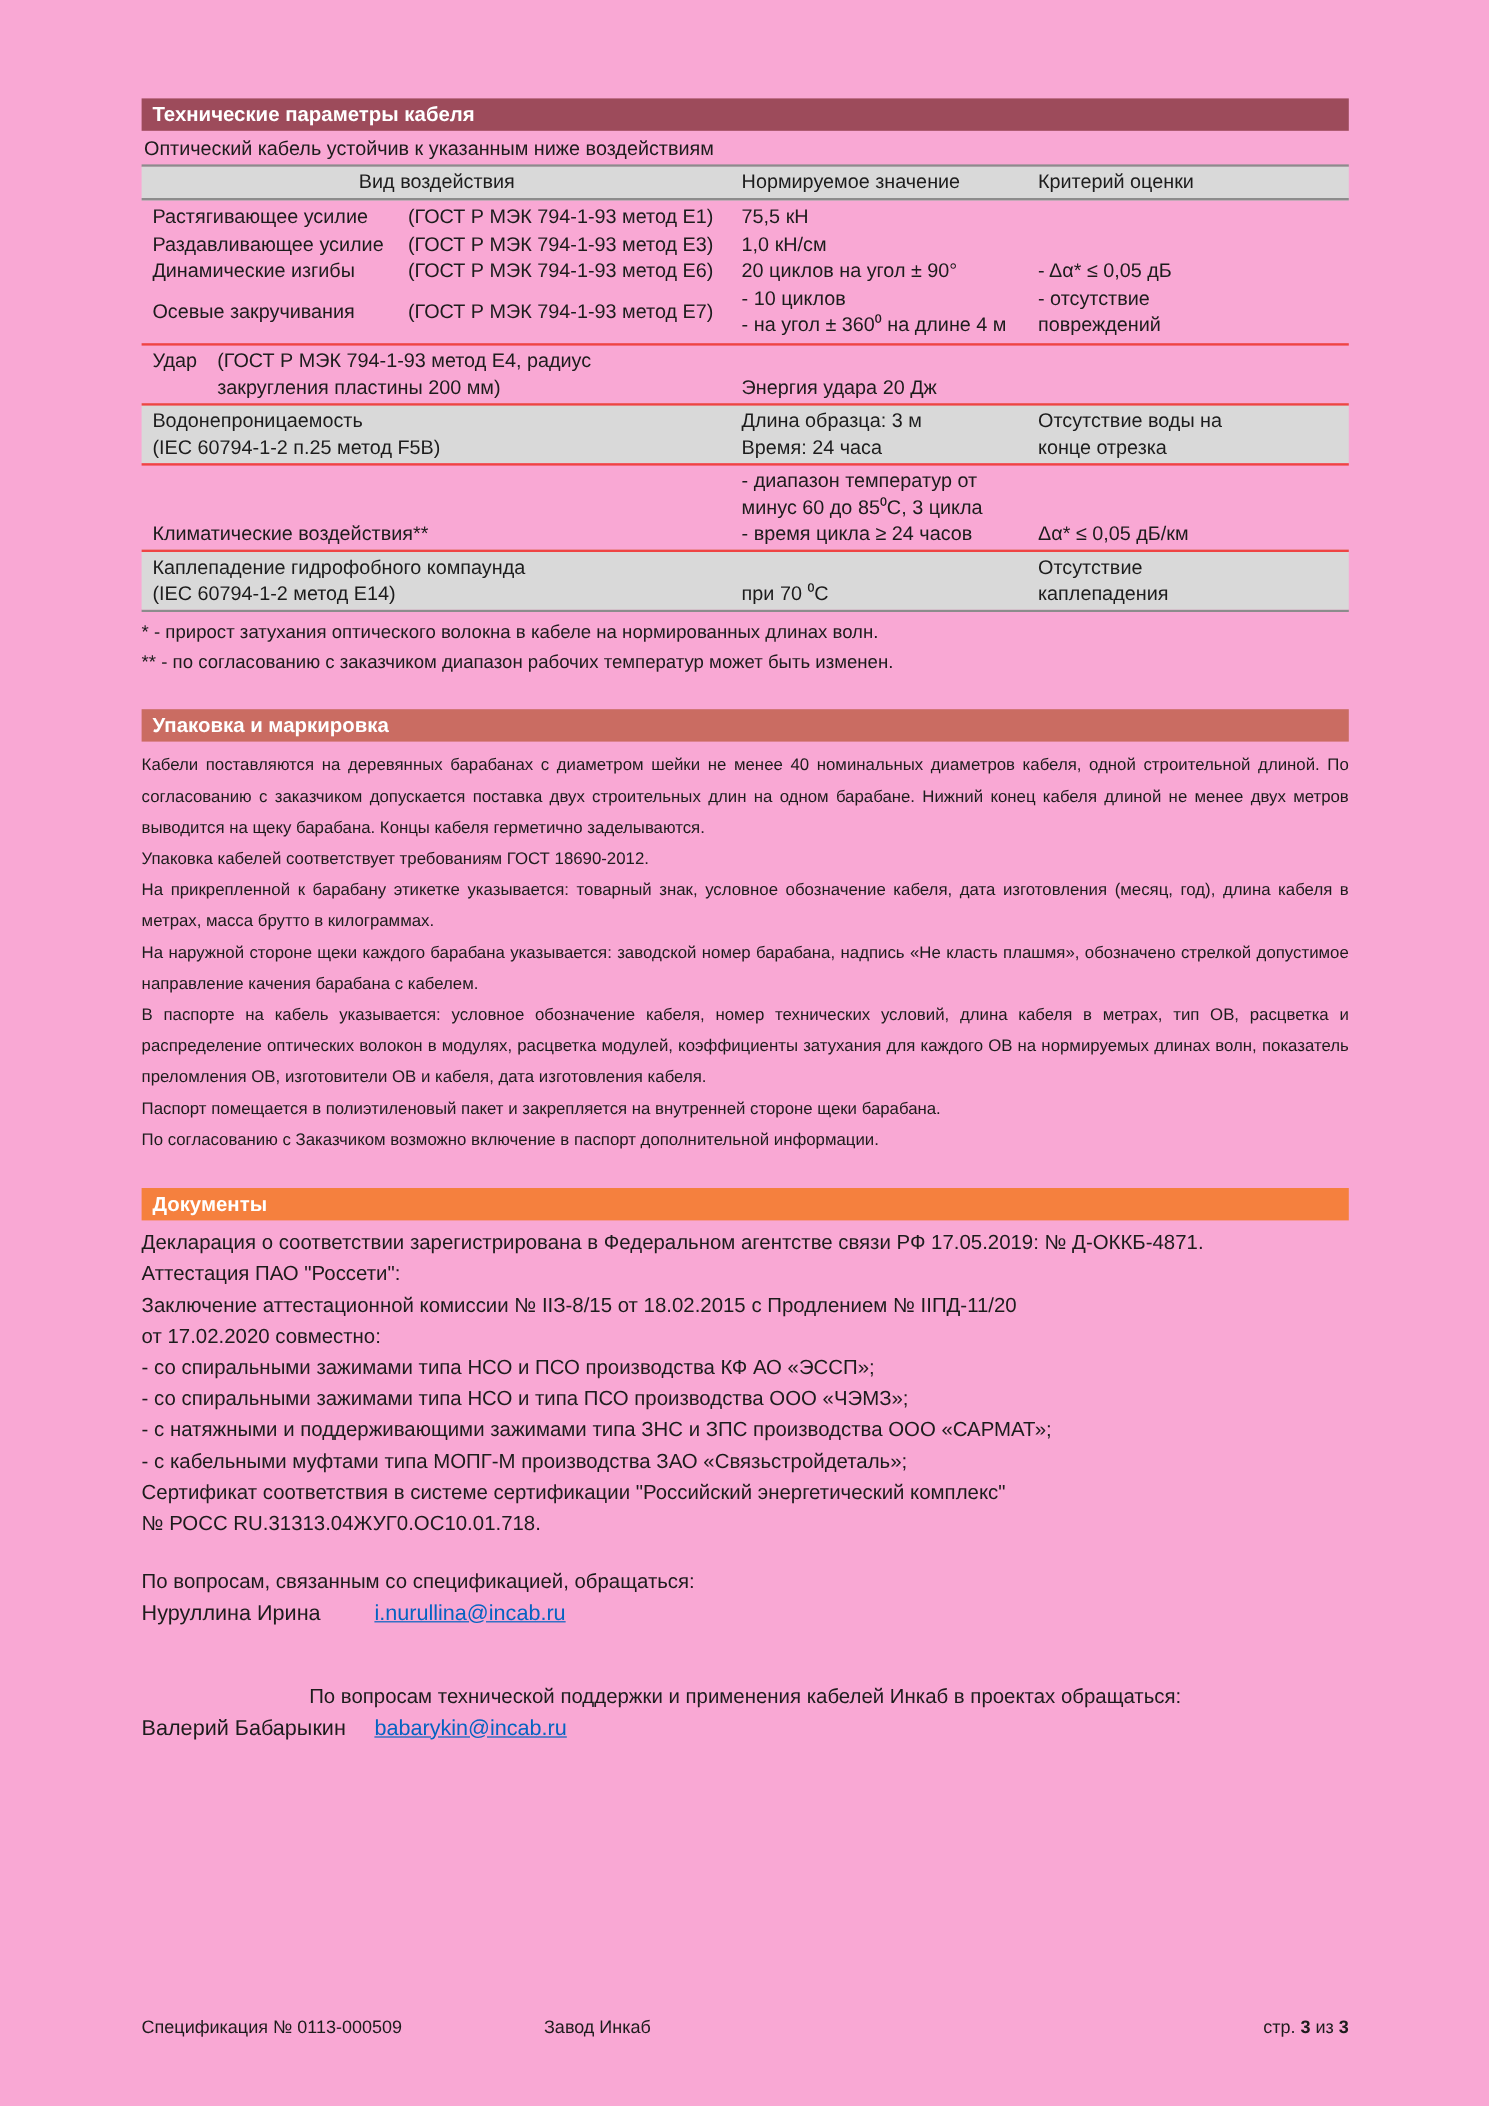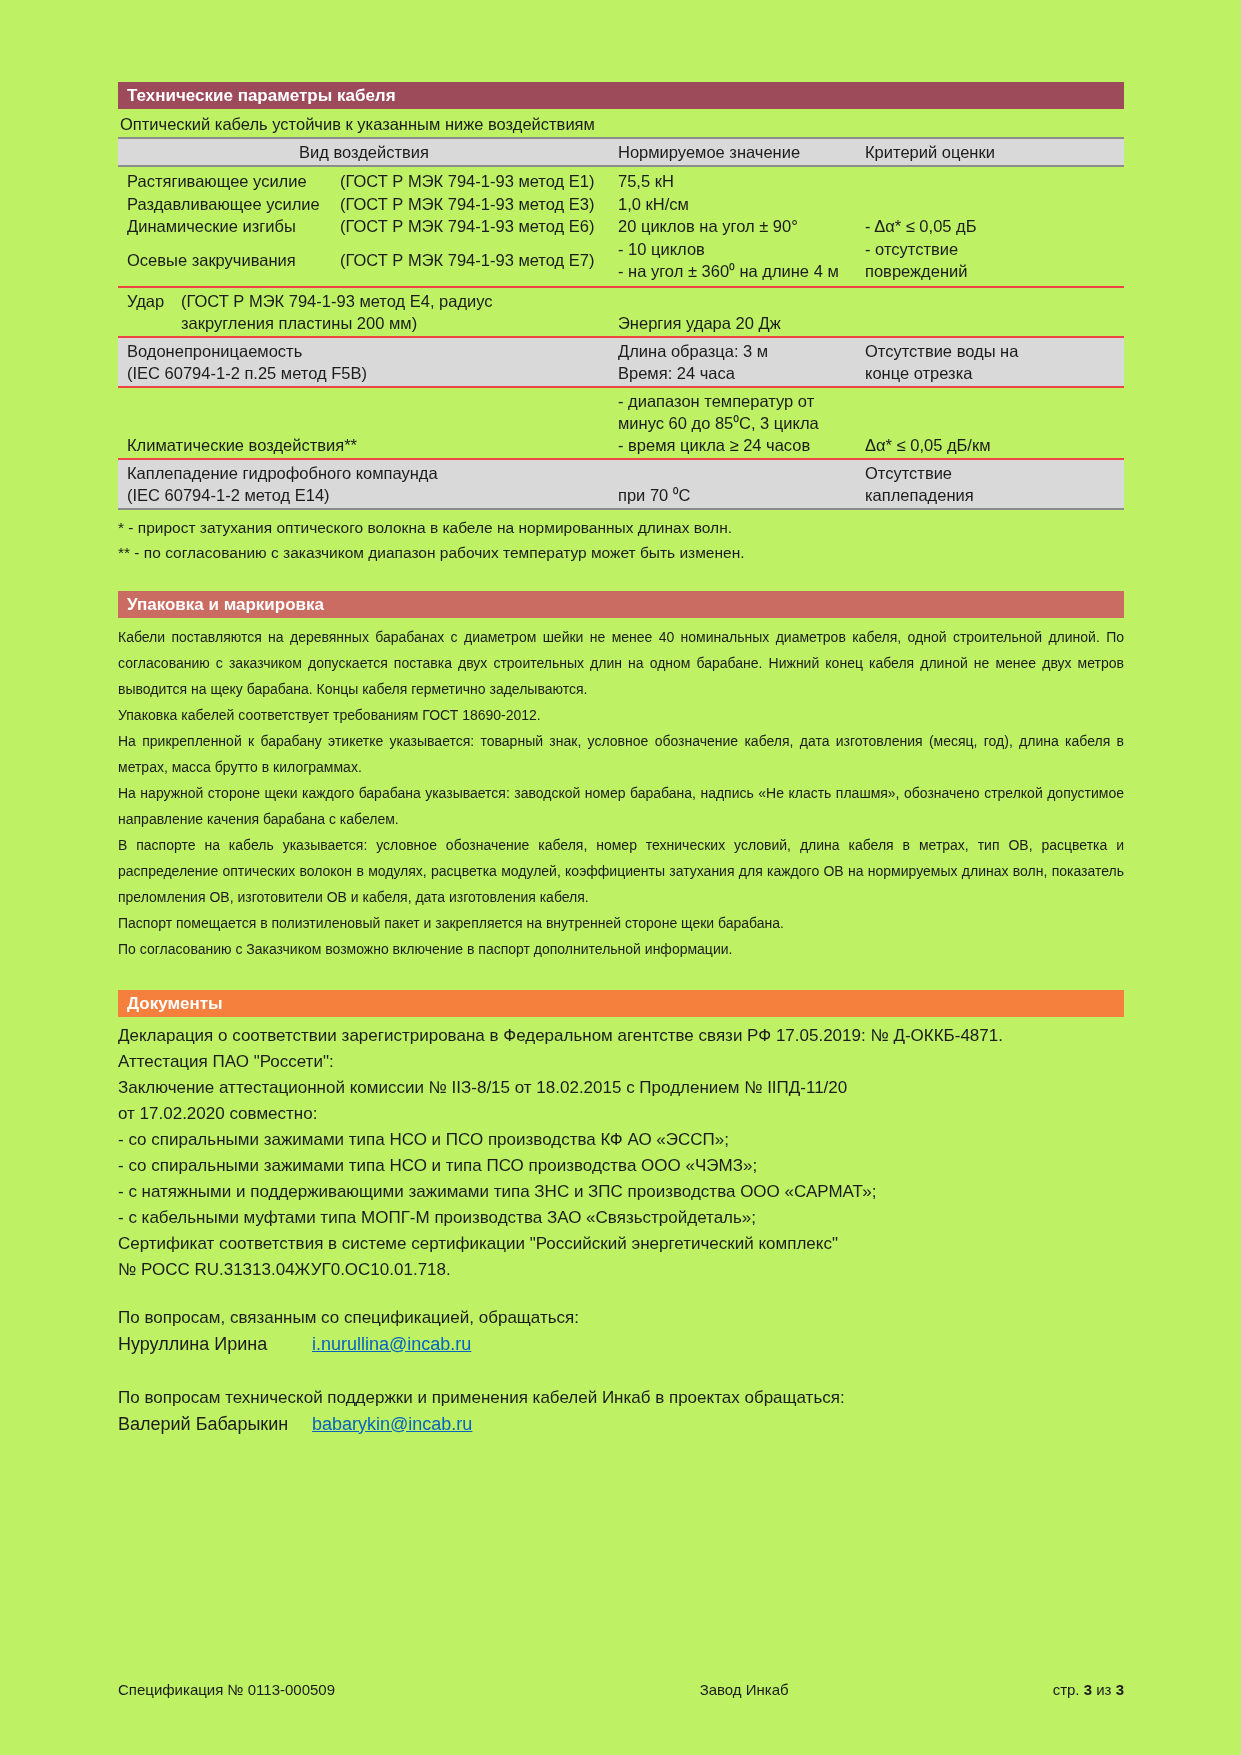--- a/index.html
+++ b/index.html
@@ -1,18 +1,18 @@
 <!DOCTYPE html>
 <html><head>
 <meta charset="utf-8">
 <style>
   * { margin:0; padding:0; box-sizing:border-box; }
   html,body { background:#ffffff; }
   body { font-family:"Liberation Sans", sans-serif; color:#1c1c1c; }
-  .page { position:relative; width:1241px; height:1755px; background:#bef264; overflow:hidden; }
+  .page { position:relative; width:1241px; height:1755px; background:#f9a8d4; overflow:hidden; }
   .content { position:absolute; left:118px; top:82px; width:1006px; }
 
   
   .bar { color:#ffffff; font-weight:bold; font-size:17px; line-height:25px; padding:1px 0 1px 9px; }
   .bar-maroon { background:#9D4B5B; }
   .bar-salmon { background:#CA6C62; margin-top:26px; }
   .bar-orange { background:#F5803E; margin-top:28px; }
 
   .intro-line { font-size:16.5px; line-height:22px; padding:4px 0 2px 2px; }
 
@@ -48,25 +48,25 @@
 
   .para { font-size:14px; line-height:26px; text-align:justify; }
   .para-block { margin-top:6px; }
   .line-block { margin-top:6px; }
   .body-line { font-size:17px; line-height:26px; }
 
   .contact-row { display:flex; font-size:18px; line-height:26px; }
   .contact-name { width:194px; flex:none; }
   .email-link { color:#0563C1; text-decoration:underline; cursor:pointer; }
   .contacts { margin-top:22px; }
-  .spaced { margin-top:28px; }
+  .spaced { margin-top:44px;text-align:center; }
 
   .footer { position:absolute; left:118px; width:1006px; bottom:55px; display:flex; font-size:15px; line-height:20px; }
   .footer .f-left { flex:1; text-align:left; }
-  .footer .f-center { flex:1; text-align:right; }
+  .footer .f-center { flex:1; text-align:left; }
   .footer .f-right { flex:1; text-align:right; }
   .footer b { font-weight:bold; }
 </style>
 </head>
 <body>
 
 <div class="page">
   <div class="content">
 
     <div class="bar bar-maroon">

